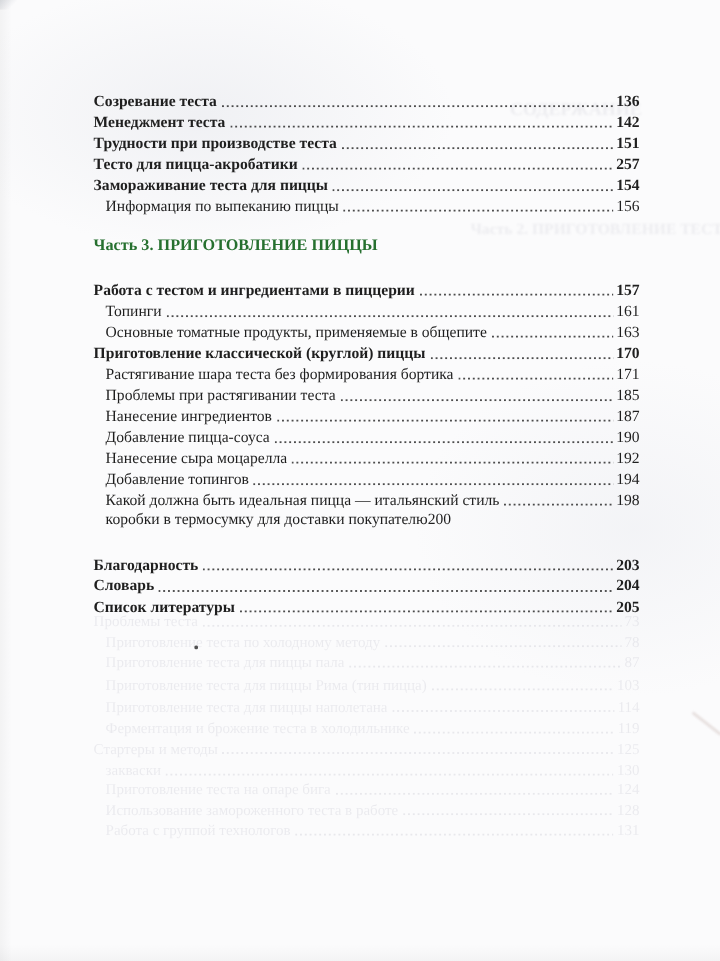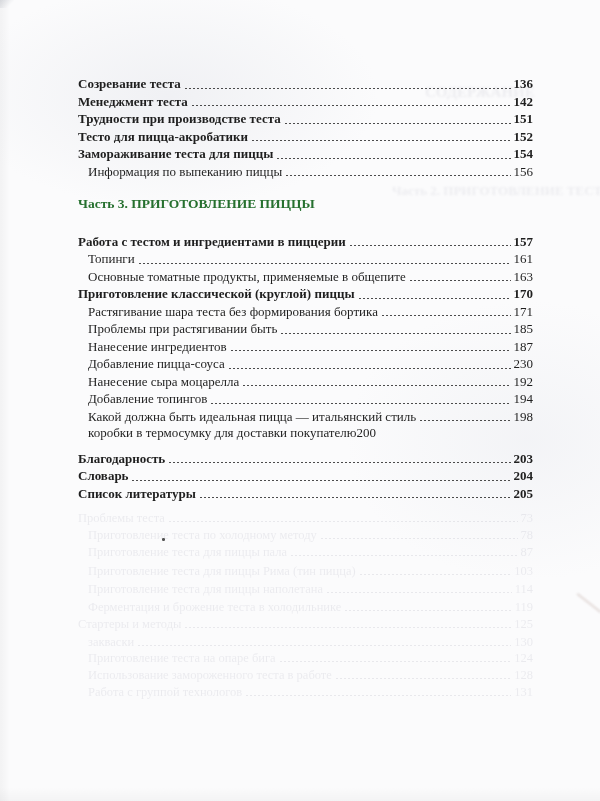--- a/index.html
+++ b/index.html
@@ -84,21 +84,21 @@
         <span class="num">142</span>
       </div>
       <div class="row bold">
         <span class="t">Трудности при производстве теста</span>
         <span class="leader"></span>
         <span class="num">151</span>
       </div>
       <div class="row bold">
         <span class="t">Тесто для пицца-акробатики</span>
         <span class="leader"></span>
-        <span class="num">152</span>
+        <span class="num">257</span>
       </div>
       <div class="row bold">
         <span class="t">Замораживание теста для пиццы</span>
         <span class="leader"></span>
         <span class="num">154</span>
       </div>
       <div class="row plain">
         <span class="t">Информация по выпеканию пиццы</span>
         <span class="leader"></span>
         <span class="num">156</span>
@@ -123,33 +123,33 @@
         <span class="t">Приготовление классической (круглой) пиццы</span>
         <span class="leader"></span>
         <span class="num">170</span>
       </div>
       <div class="row plain">
         <span class="t">Растягивание шара теста без формирования бортика</span>
         <span class="leader"></span>
         <span class="num">171</span>
       </div>
       <div class="row plain">
-        <span class="t">Проблемы при растягивании быть</span>
+        <span class="t">Проблемы при растягивании теста</span>
         <span class="leader"></span>
         <span class="num">185</span>
       </div>
       <div class="row plain">
         <span class="t">Нанесение ингредиентов</span>
         <span class="leader"></span>
         <span class="num">187</span>
       </div>
       <div class="row plain">
         <span class="t">Добавление пицца-соуса</span>
         <span class="leader"></span>
-        <span class="num">230</span>
+        <span class="num">190</span>
       </div>
       <div class="row plain">
         <span class="t">Нанесение сыра моцарелла</span>
         <span class="leader"></span>
         <span class="num">192</span>
       </div>
       <div class="row plain">
         <span class="t">Добавление топингов</span>
         <span class="leader"></span>
         <span class="num">194</span>
@@ -159,21 +159,21 @@
         <span class="leader"></span>
         <span class="num">198</span>
       </div>
       <div class="twoline">
         <div class="line2">
           <span class="t">коробки в термосумку для доставки покупателю</span>
           <span class="leader"></span>
           <span class="num">200</span>
         </div>
       </div>
-      <div class="row bold" style="margin-top: 8px;">
+      <div class="row bold" style="margin-top: 20px;">
         <span class="t">Благодарность</span>
         <span class="leader"></span>
         <span class="num">203</span>
       </div>
       <div class="row bold">
         <span class="t">Словарь</span>
         <span class="leader"></span>
         <span class="num">204</span>
       </div>
       <div class="row bold">

